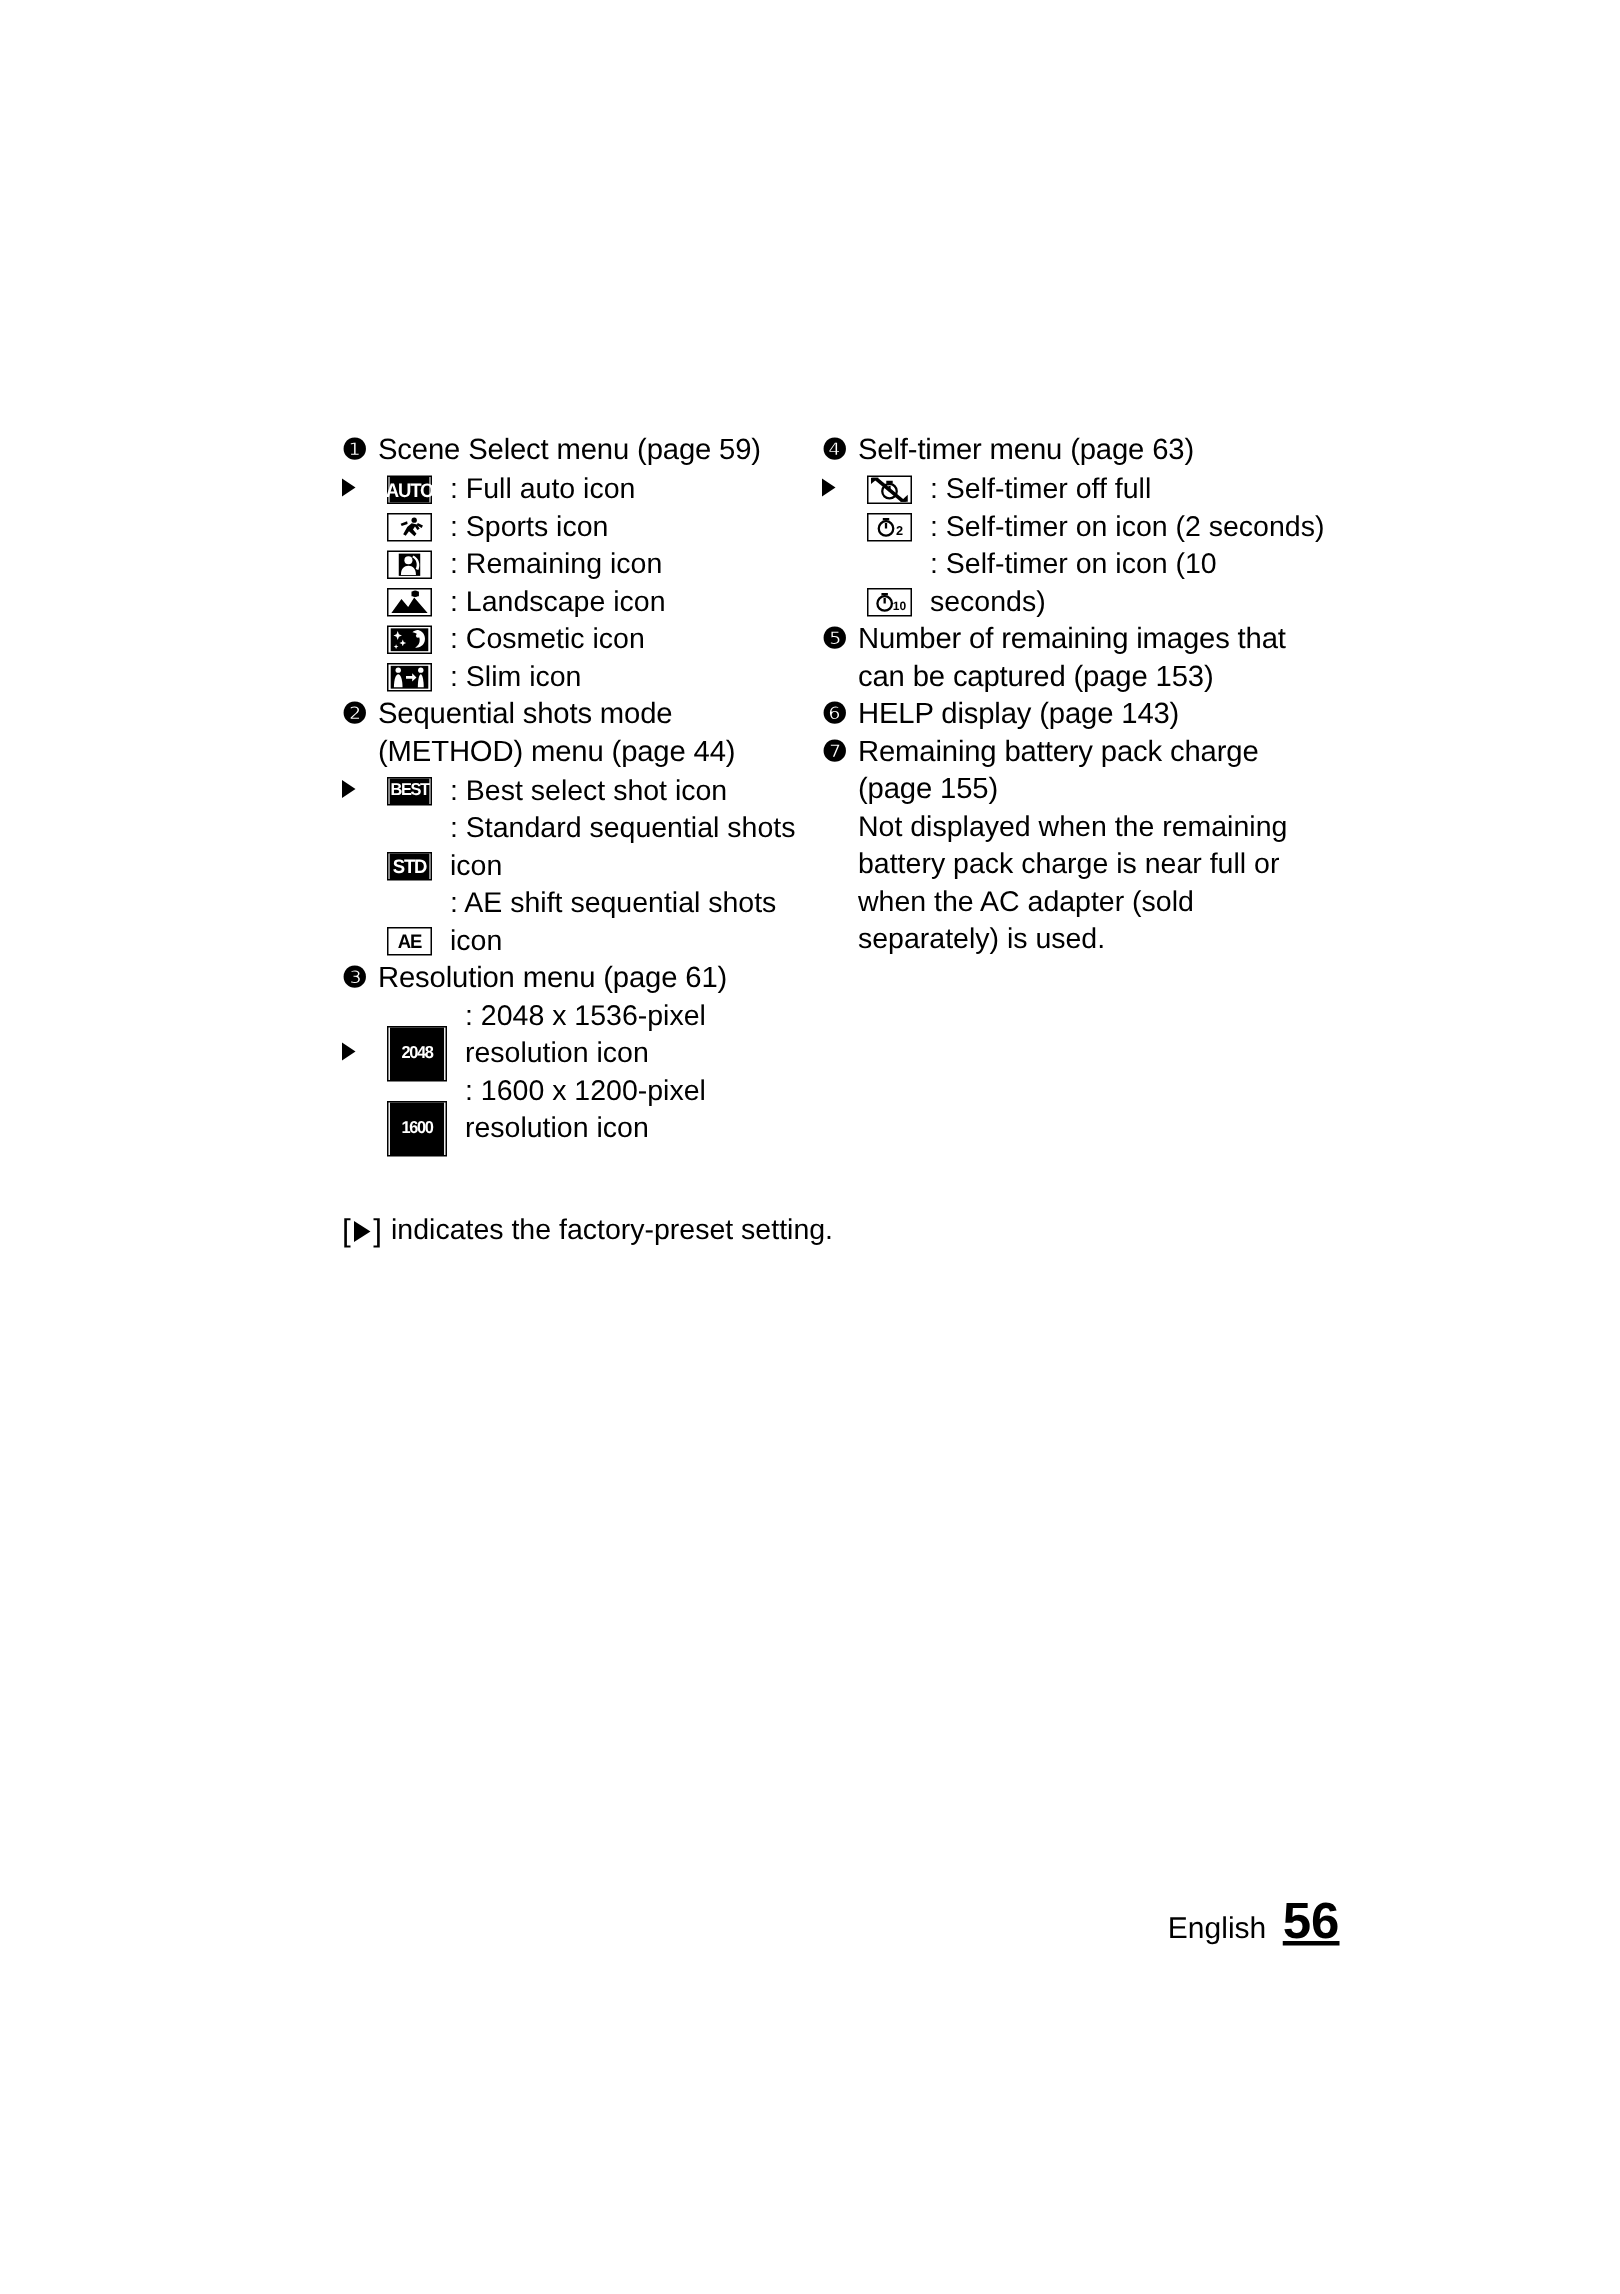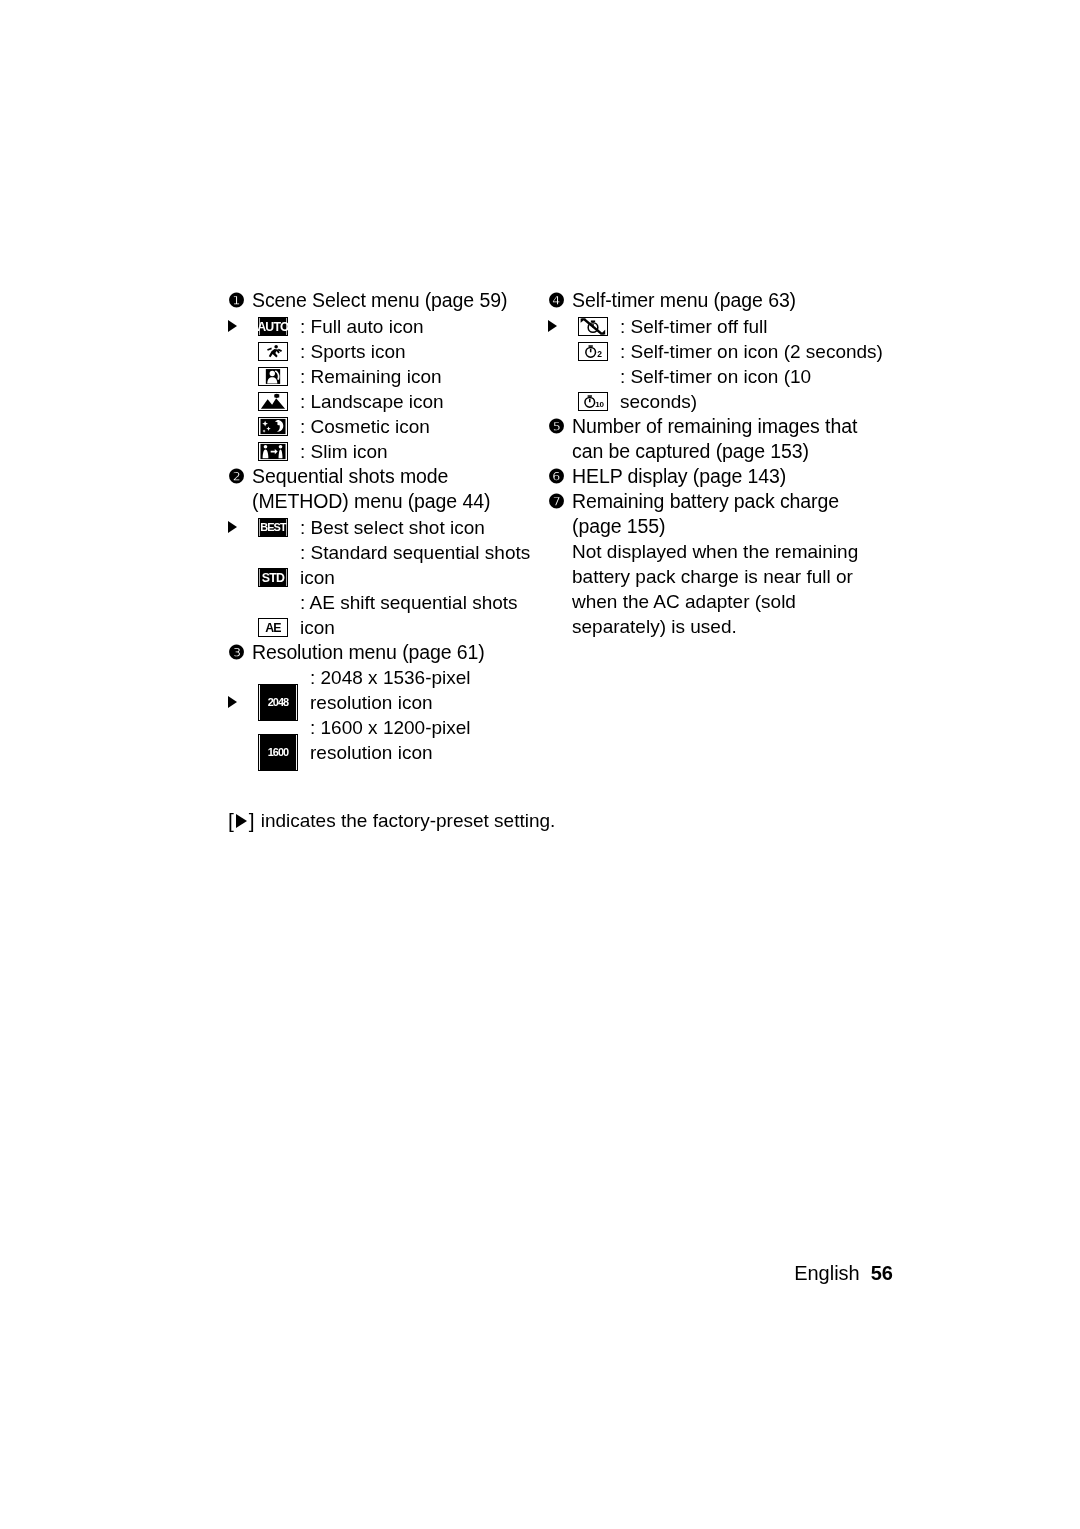--- a/index.html
+++ b/index.html
@@ -113,23 +113,24 @@
     right: 187px;
     top: 1262px;
     display: flex;
     align-items: baseline;
   }
   .footer-lang {
     font-size: 20px;
     letter-spacing: 0px;
   }
   .footer-page {
-    font-size: 20px;
+    font-size: 34px;
     font-weight: bold;
     margin-left: 11px;
+    text-decoration: underline;
   }
 
   
   .ic {
     display: inline-block;
     position: relative;
     box-sizing: border-box;
     border: 1.6px solid #000;
     background: #fff;
     vertical-align: middle;

